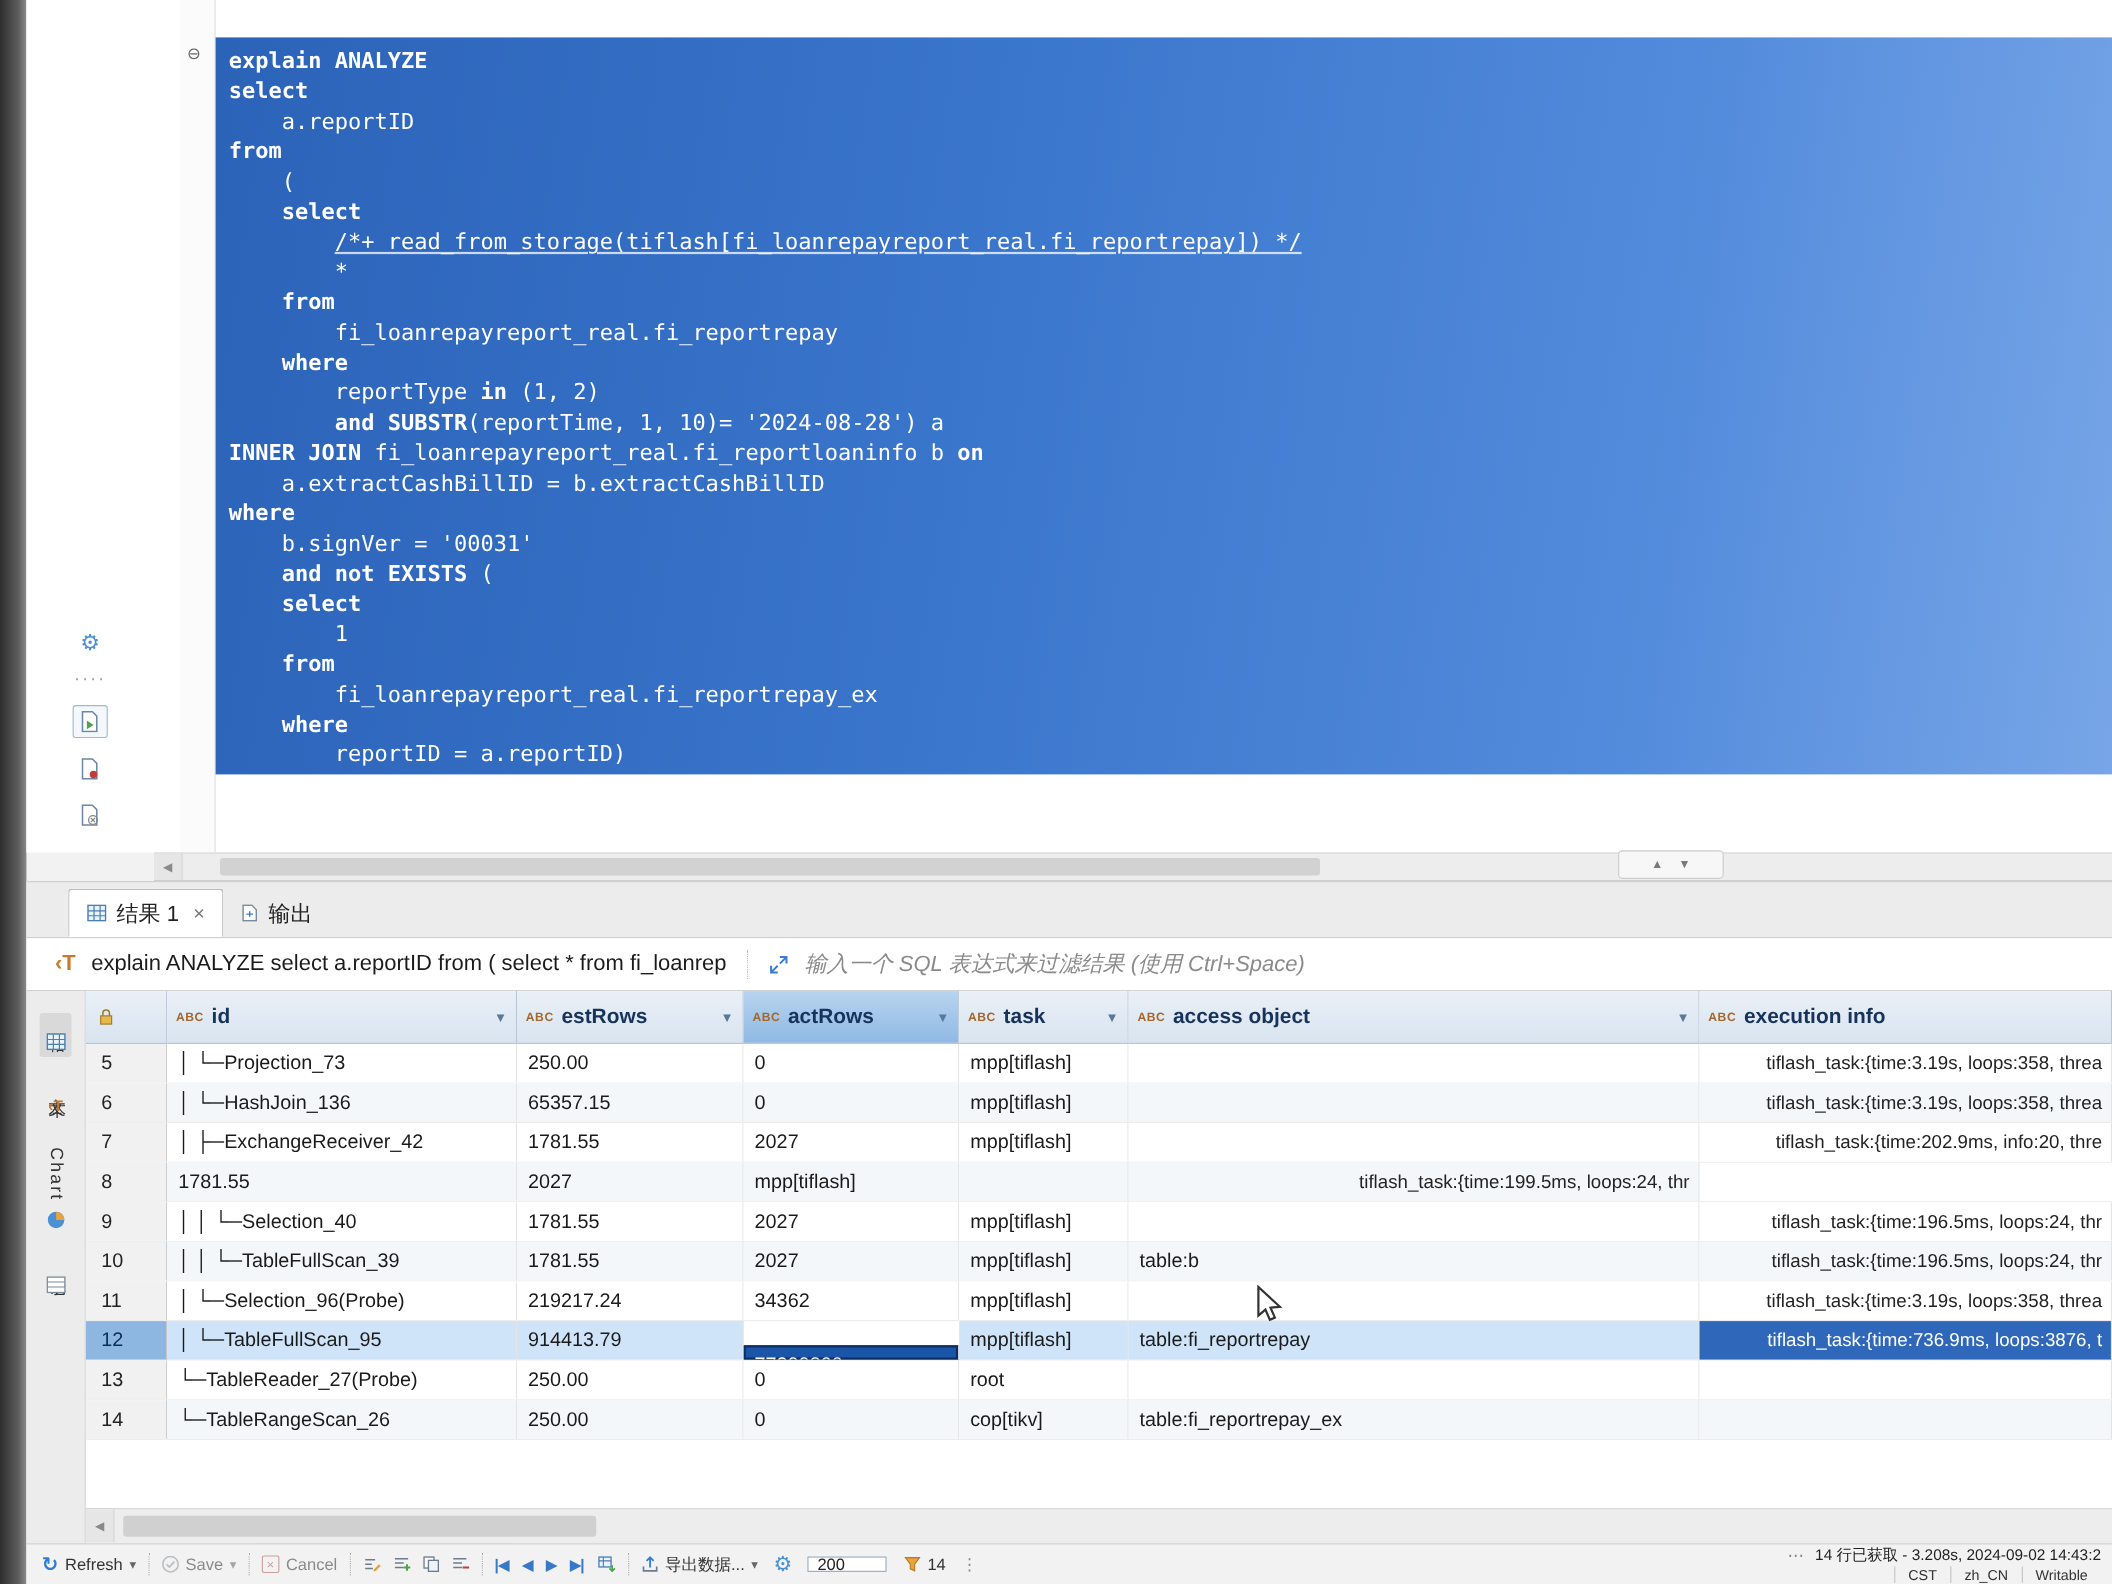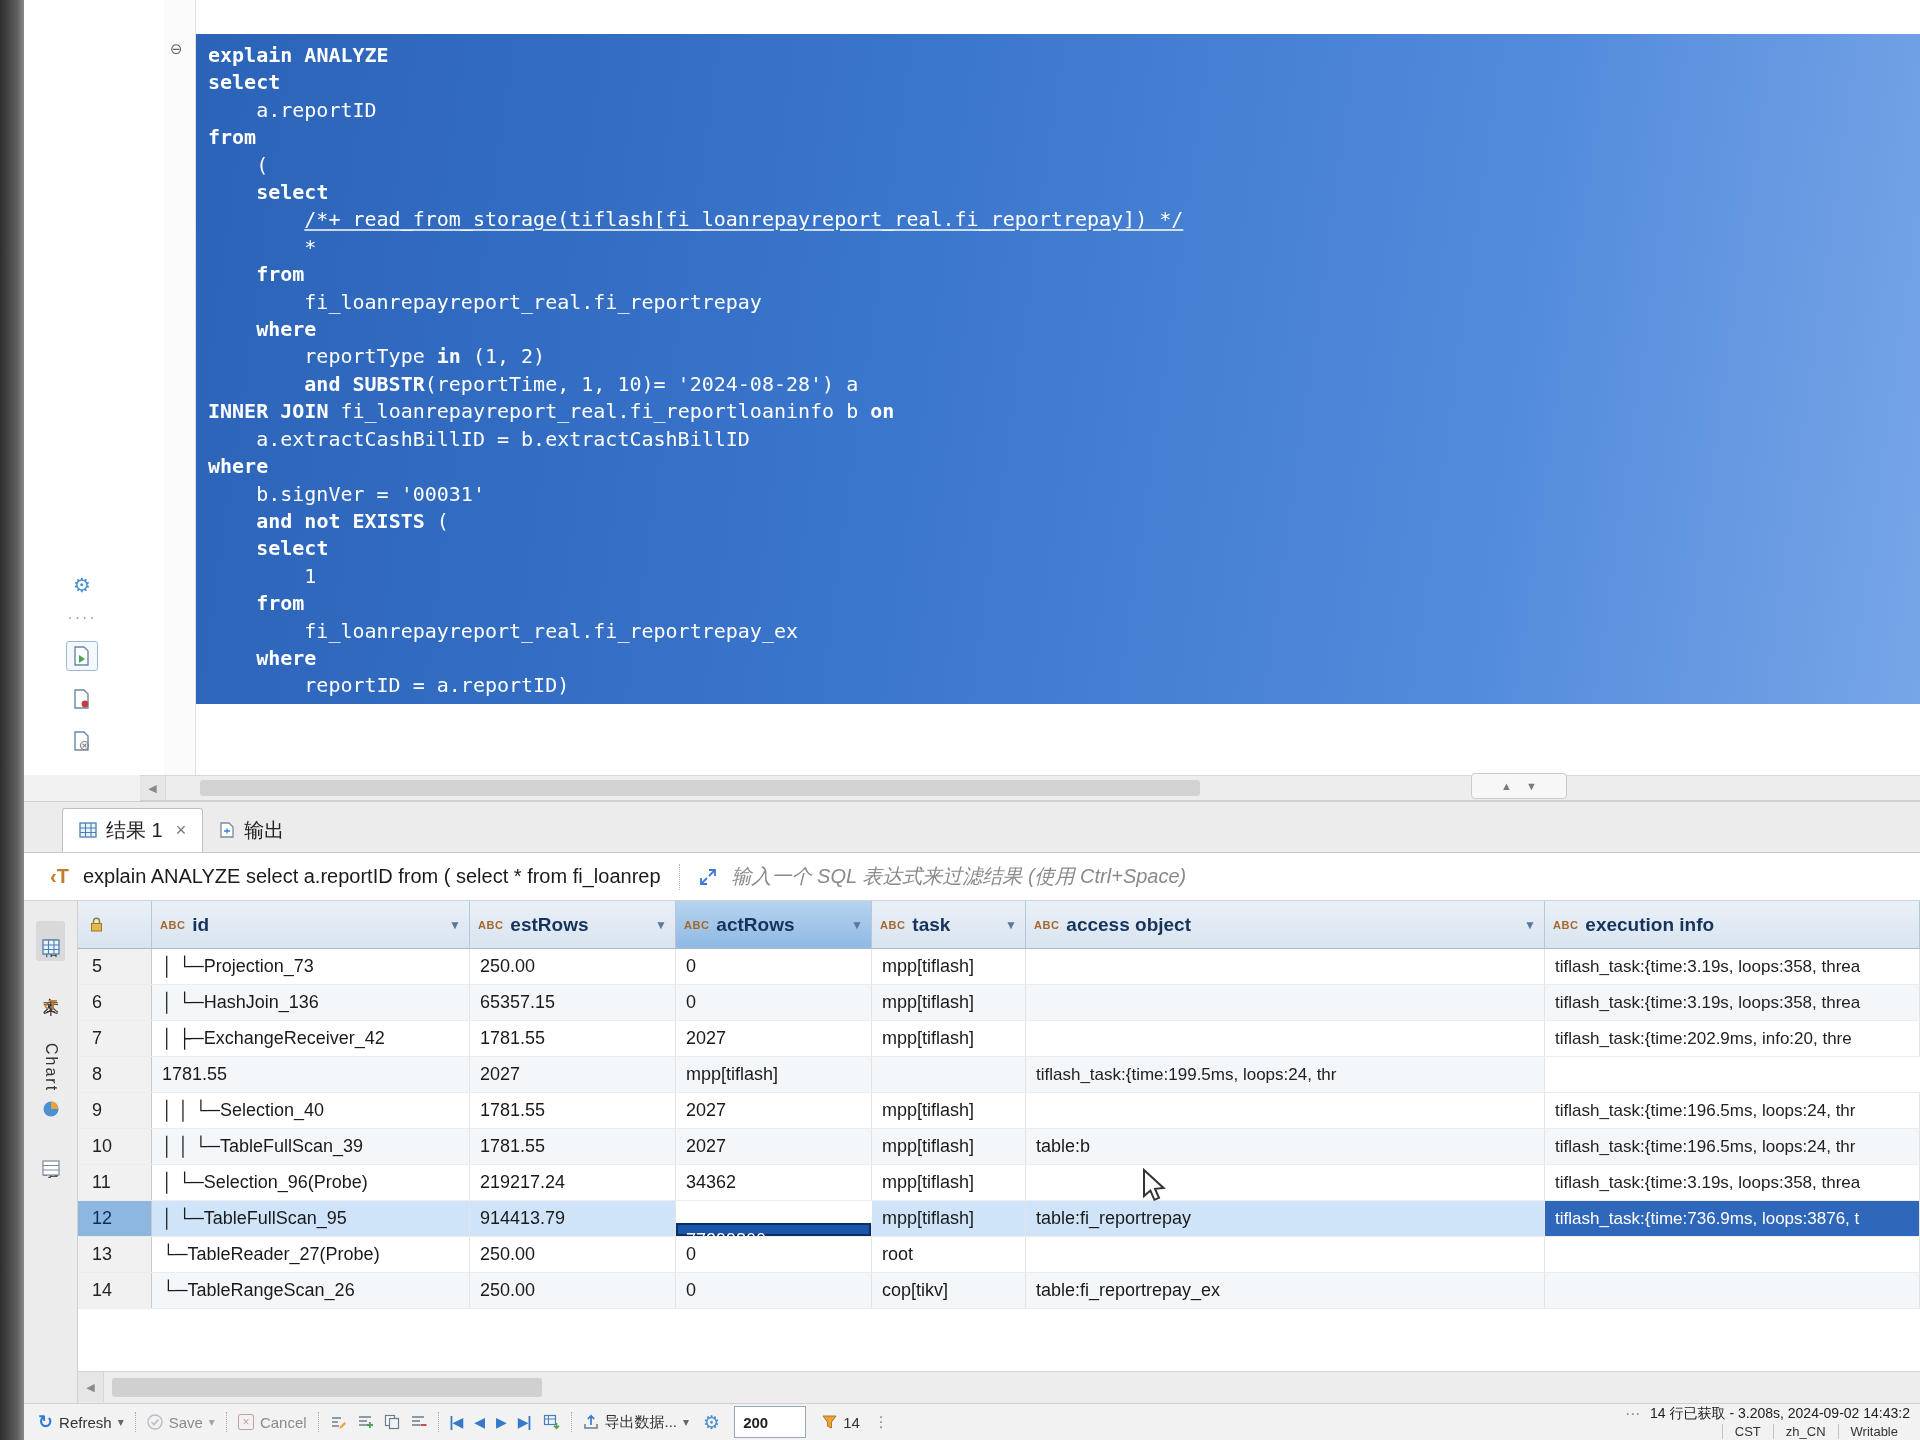--- a/index.html
+++ b/index.html
@@ -72,21 +72,21 @@
   .htype { font-size:11px; font-weight:bold; color:#a4672c; letter-spacing:.5px; }
   .hlabel { font-size:19px; font-weight:bold; color:#16335c; white-space:nowrap; }
   .hcaret { margin-left:auto; color:#5b7898; font-size:12px; }
   .hcell.selhead { background:linear-gradient(#b7d4ef,#8fb9e4); }
 
   .tbody-row { height:36px; border-bottom:1px solid #ececec; }
   .tbody-row.even .tcell { background:#f4f7fa; }
   .tcell { font-size:18px; color:#1a1a1a; line-height:35px; padding:0 8px 0 10px; white-space:nowrap; overflow:hidden;
      border-right:1px solid #e4e4e4; background:#ffffff; }
   .c-rownum { background:#f1f1f1 !important; border-right:1px solid #c9c9c9; color:#222; padding-left:14px; }
-  .c-exec { font-size:17px; color:#222; }
+  .c-exec { font-size:17px; color:#222;text-align:right; }
   .tbody-row.selrow .tcell { background:#cfe4f8; }
   .tbody-row.selrow .c-rownum { background:#8db6e0 !important; color:#0b2c55; }
   .c-act.selcell { background:#1b55a8 !important; color:#ffffff; box-shadow:inset 0 0 0 2px #0a2f66;margin-top:22px; }
   .c-exec.selcell { background:#2f67ba !important; color:#ffffff; }
 
   
   #table-scroll { position:absolute; left:78px; top:1371px; width:1842px; height:32px; background:#ededed; border-top:1px solid #d5d5d5; }
   #table-scroll .scroll-arrow { height:30px; }
   #table-scroll-thumb { position:absolute; left:34px; top:6px; width:430px; height:19px; background:#d0d0d0; border-radius:3px; }
 
@@ -95,22 +95,22 @@
      border-top:1px solid #cfcfcf; display:flex; align-items:center; padding:0 10px 0 14px; font-size:15px; color:#333; }
   .bb-item { display:flex; align-items:center; gap:6px; white-space:nowrap; }
   .bb-item.disabled { opacity:.55; }
   .bb-sep { width:1px; height:20px; border-left:1px dotted #ababab; margin:0 11px; }
   .bb-caret { color:#666; font-size:12px; }
   .bb-ic-blue { color:#2d7dd2; font-size:18px; font-weight:bold; line-height:1; }
   .bb-xbox { width:16px; height:16px; border:1px solid #a85a5a; color:#a85a5a; font-size:12px; display:flex;
      align-items:center; justify-content:center; border-radius:2px; }
   .bb-nav { color:#3579c8; font-size:14px; font-weight:bold; letter-spacing:-1px; }
   .bb-gear { color:#4a90d2; font-size:19px; line-height:1; }
-  #fetch-size-input { width:72px; height:32px; border:1px solid #94a8bd; background:#fff; padding:2px 8px;
-     font-size:15px; color:#222; display:inline-flex; align-items:center;font-weight:bold; }
+  #fetch-size-input { width:72px; height:14px; border:1px solid #94a8bd; background:#fff; padding:2px 8px;
+     font-size:15px; color:#222; display:inline-flex; align-items:center; }
   .bb-right { margin-left:auto; display:flex; flex-direction:column; align-items:flex-end; justify-content:center; gap:1px; }
   #row-status-line { display:flex; align-items:center; gap:10px; font-size:14px; color:#222; }
   #status-cells { display:flex; align-items:center; }
   .st-cell { padding:0 12px; border-left:1px solid #c4c4c4; color:#333; font-size:13px; }
   .overflow-ic { color:#888; font-size:15px; }
 
   
   #cursor { position:absolute; left:1142px; top:1168px; z-index:50; }
 </style>
 </head>

